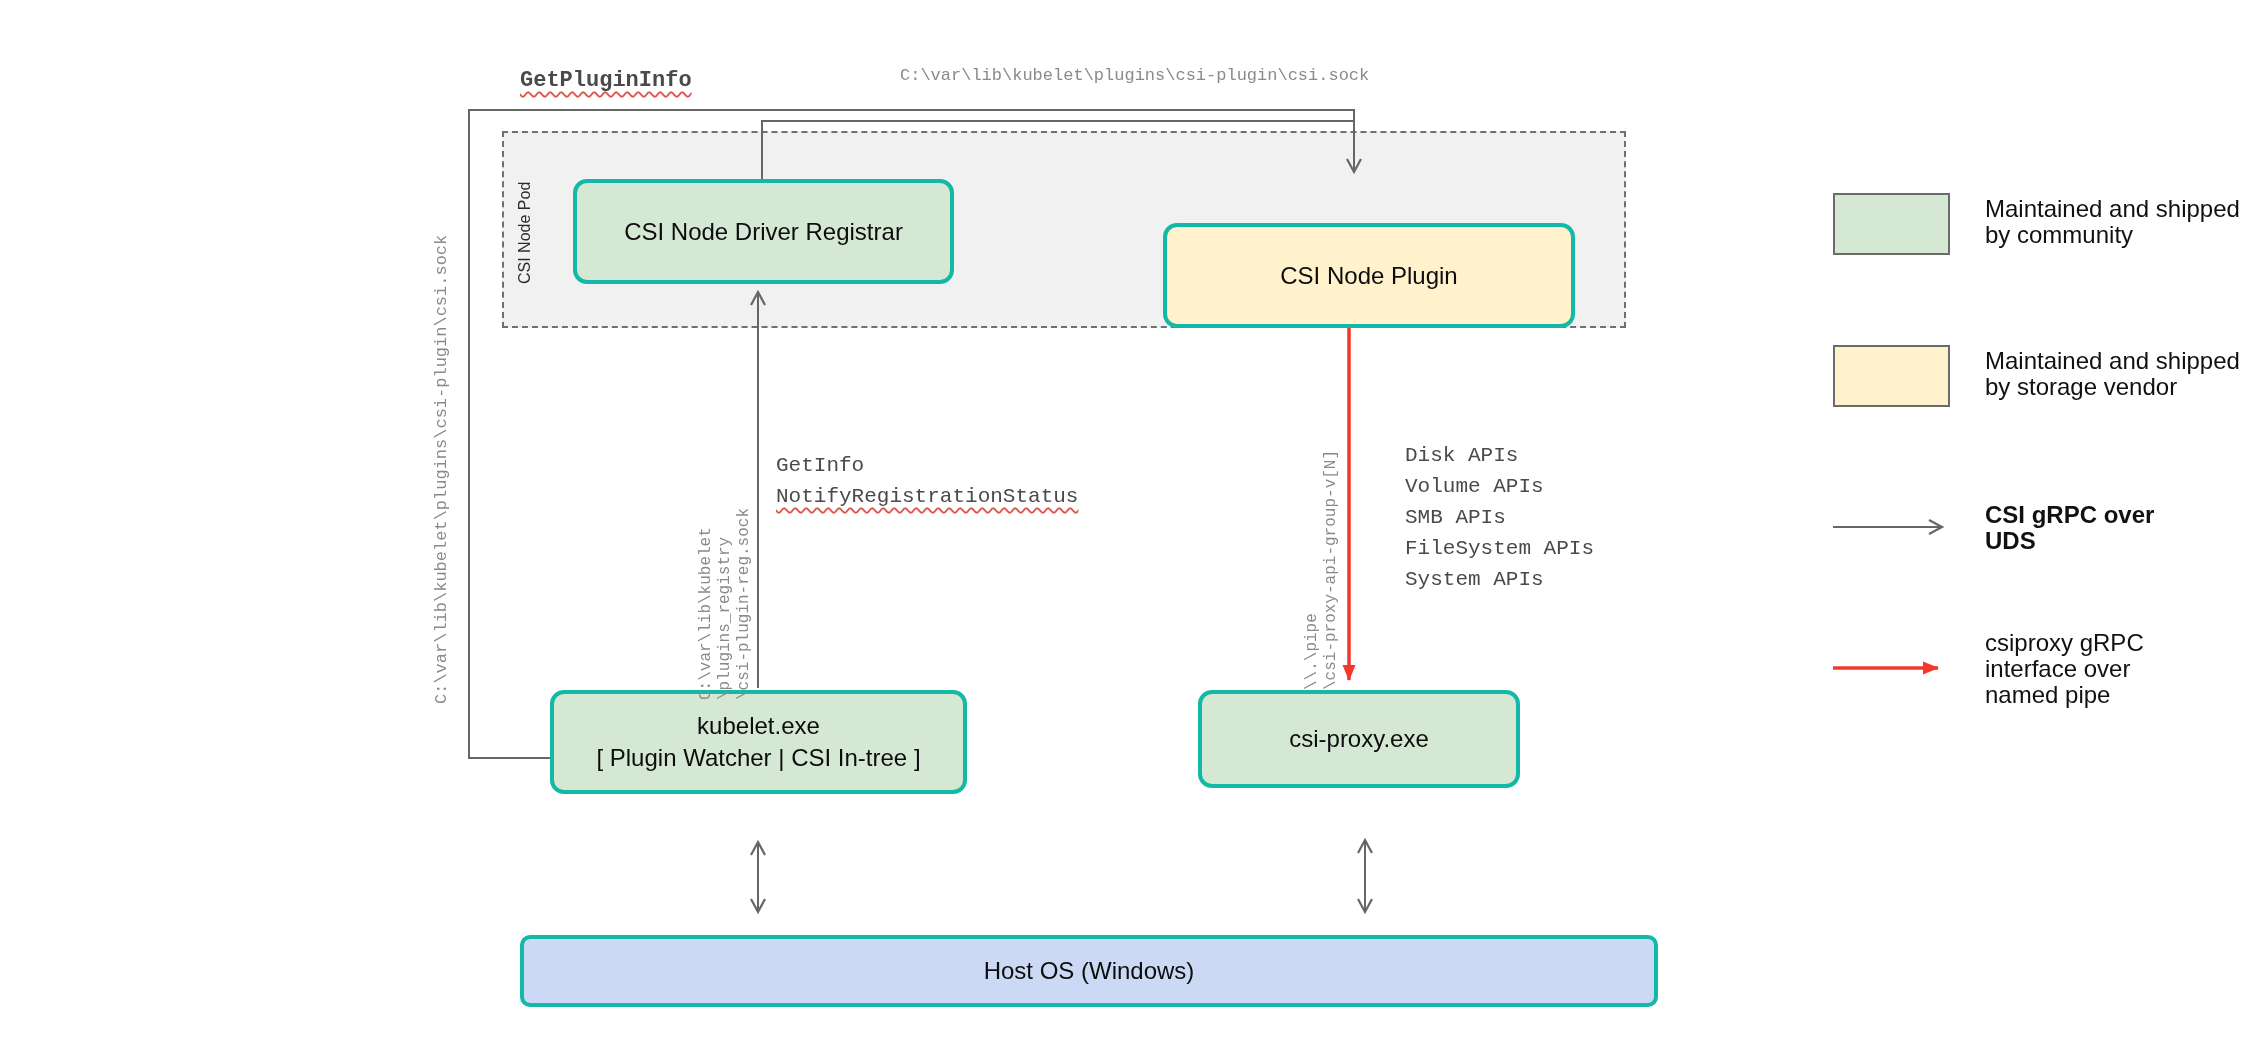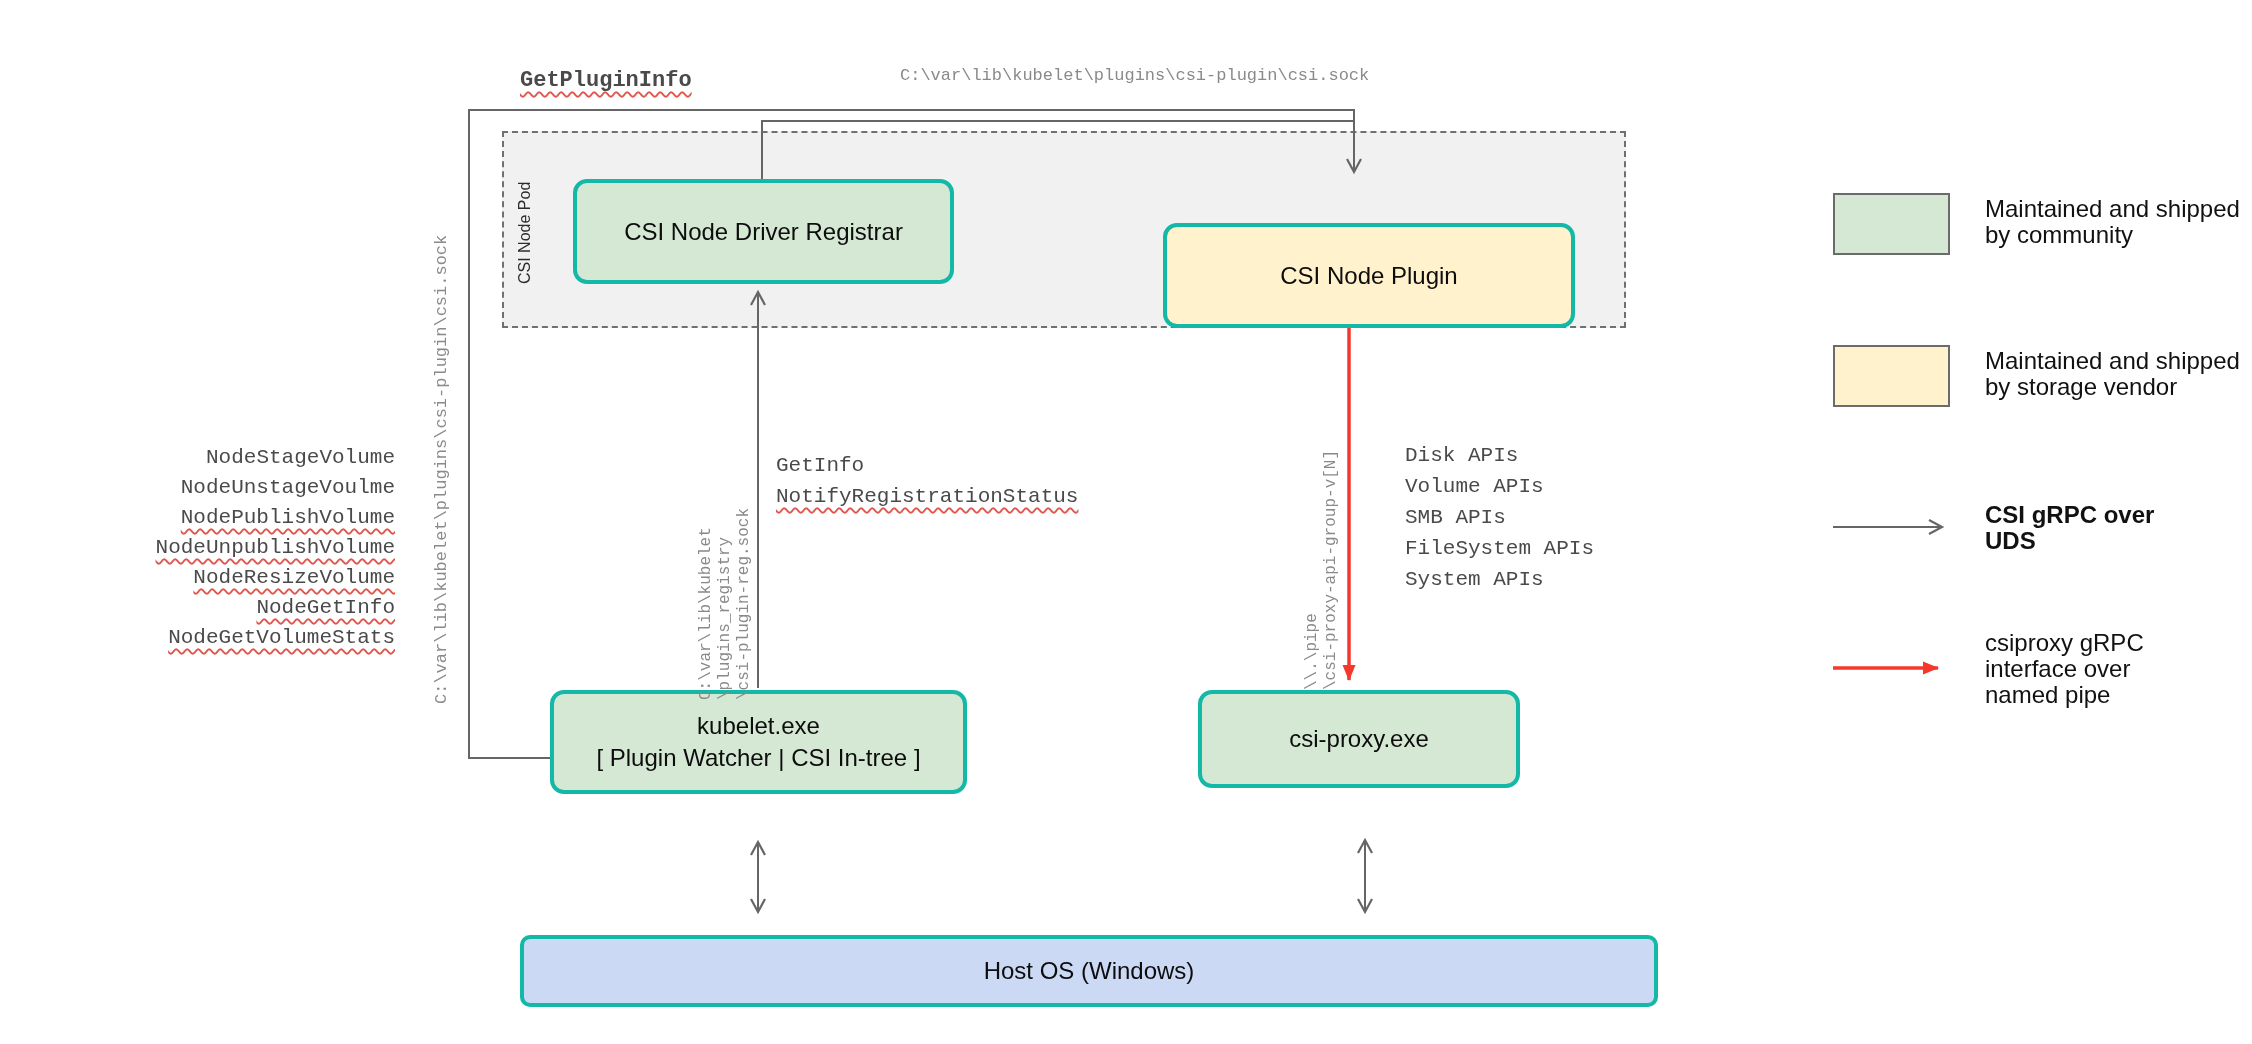--- a/index.html
+++ b/index.html
@@ -89,29 +89,20 @@
   <div class="node-box fill-green" style="left:550px; top:690px; width:417px; height:104px;">kubelet.exe
 [ Plugin Watcher | CSI In-tree ]</div>
   <div class="node-box fill-green" style="left:1198px; top:690px; width:322px; height:98px;">csi-proxy.exe</div>
   <div class="node-box fill-blue" style="left:520px; top:920px; width:1138px; height:72px; border-radius:10px;margin-top:15px;">Host OS (Windows)</div>
 
   <div class="abs mono sq z4" style="left:520px; top:68px; font-size:22px; color:#4a4a4a;font-weight:bold;">GetPluginInfo</div>
   <div class="abs mono pathtext z4" style="left:900px; top:66px;">C:\var\lib\kubelet\plugins\csi-plugin\csi.sock</div>
 
   <div class="abs mono pathtext rot z4" style="left:432px; top:704px;">C:\var\lib\kubelet\plugins\csi-plugin\csi.sock</div>
 
-  <div class="abs mono vlist z4" style="left:80px; top:443px; width:315px; text-align:right;">
-    <div>NodeStageVolume</div>
-    <div>NodeUnstageVoulme</div>
-    <div class="sq">NodePublishVolume</div>
-    <div class="sq">NodeUnpublishVolume</div>
-    <div class="sq">NodeResizeVolume</div>
-    <div class="sq">NodeGetInfo</div>
-    <div class="sq">NodeGetVolumeStats</div>
-  </div>
 
   <div class="abs mono smallpath rot z4" style="left:697px; top:700px;">C:\var\lib\kubelet
 \plugins_registry
 \csi-plugin-reg.sock</div>
 
   <div class="abs mono rpclabel z4" style="left:776px; top:450px; line-height:31px;">
     <div>GetInfo</div>
     <div class="sq">NotifyRegistrationStatus</div>
   </div>
 

